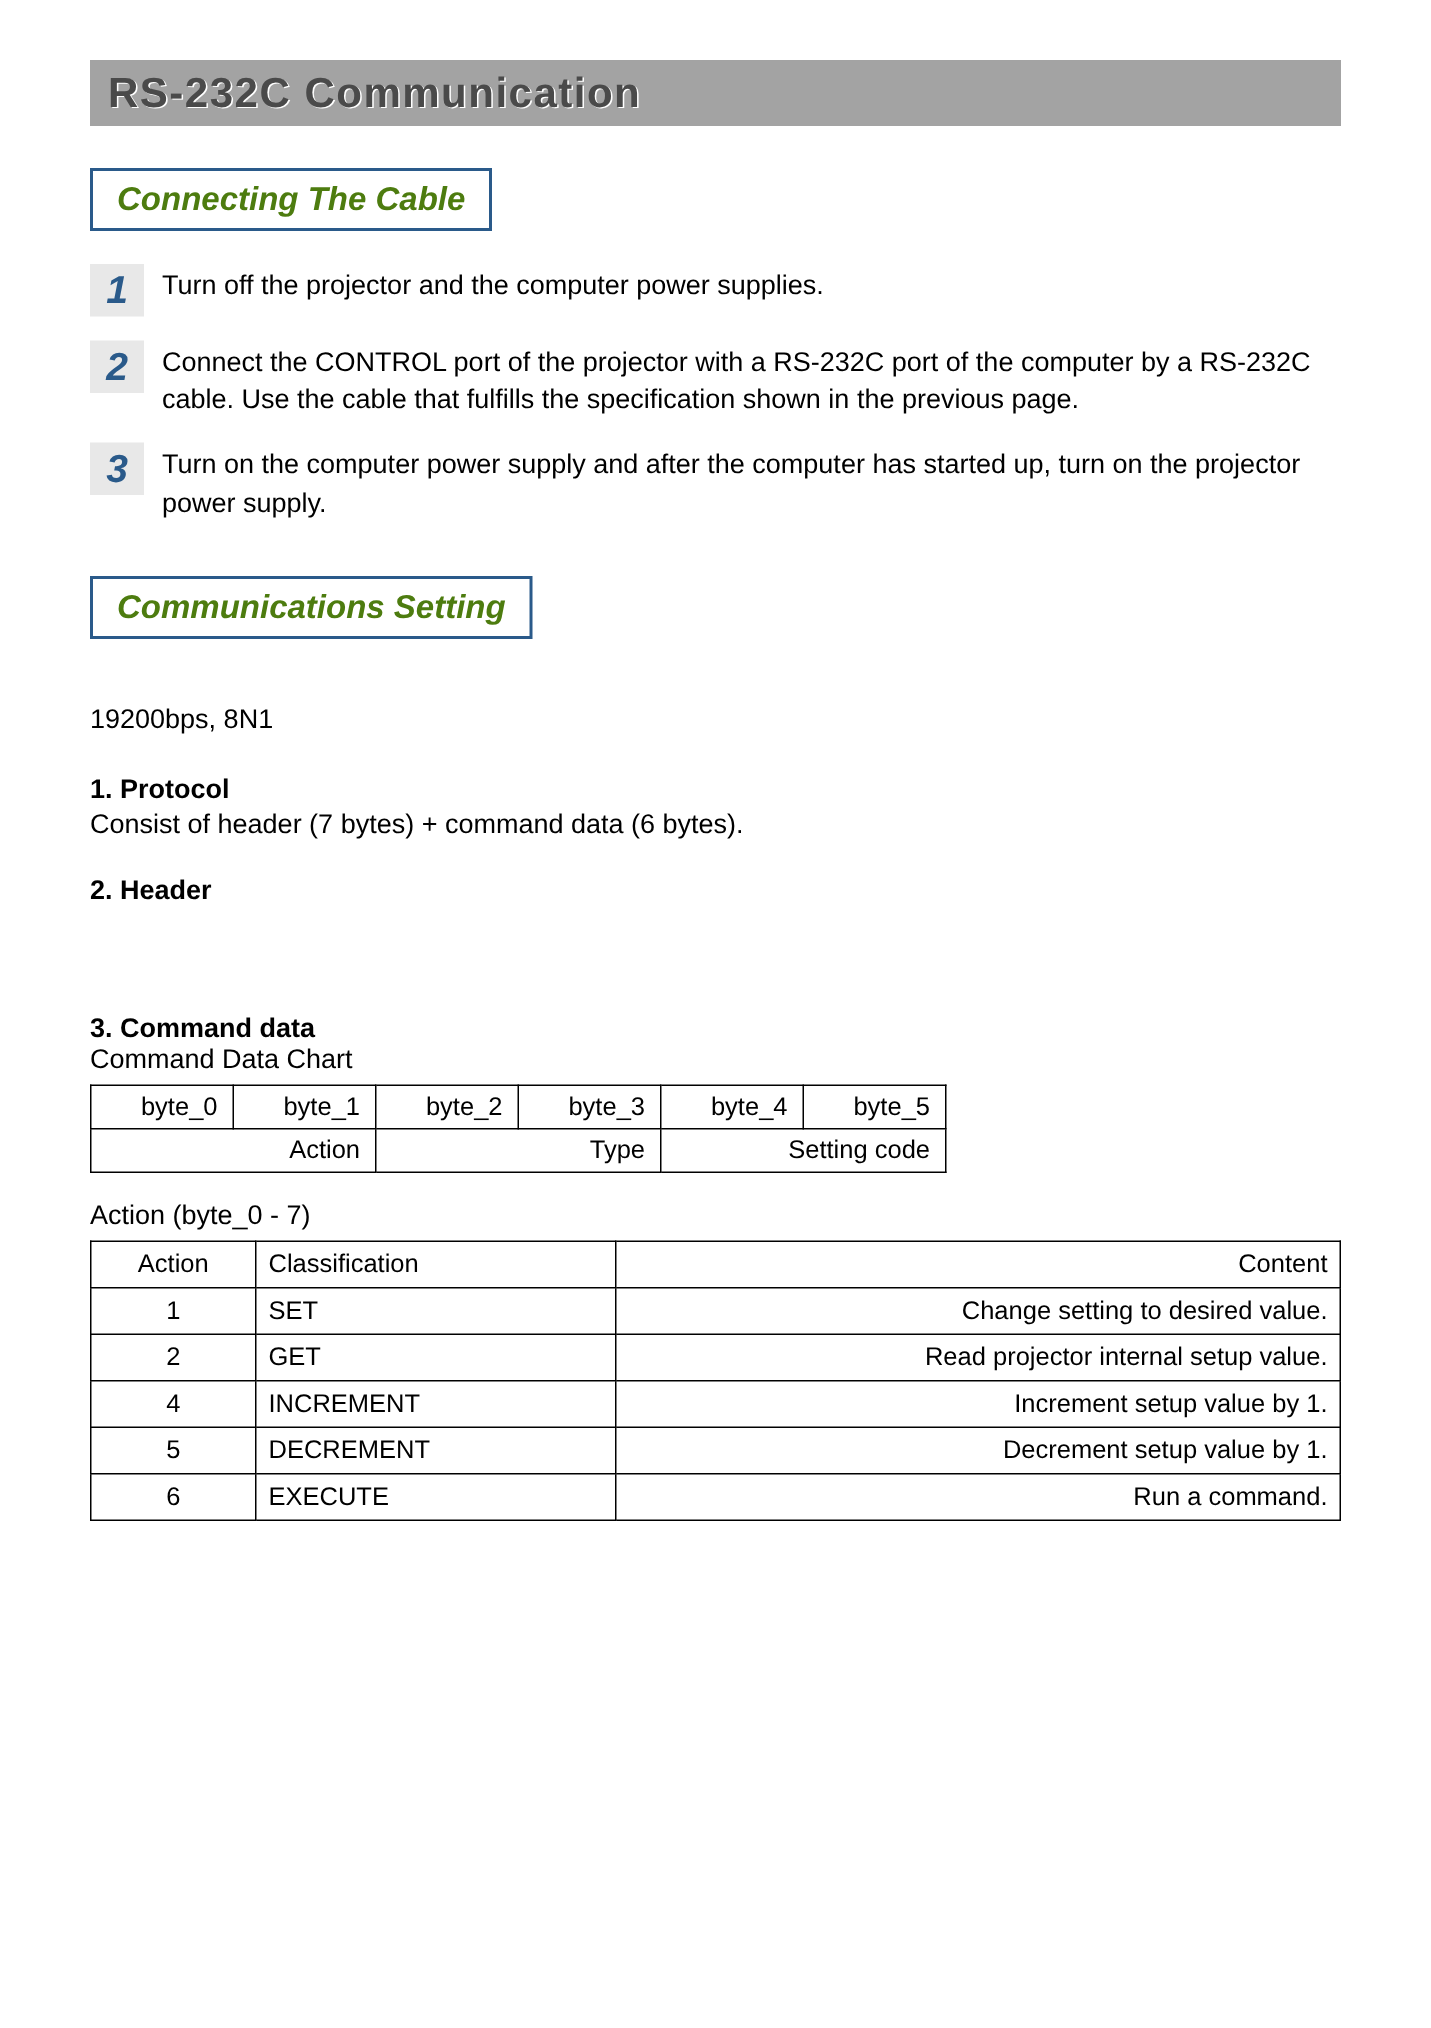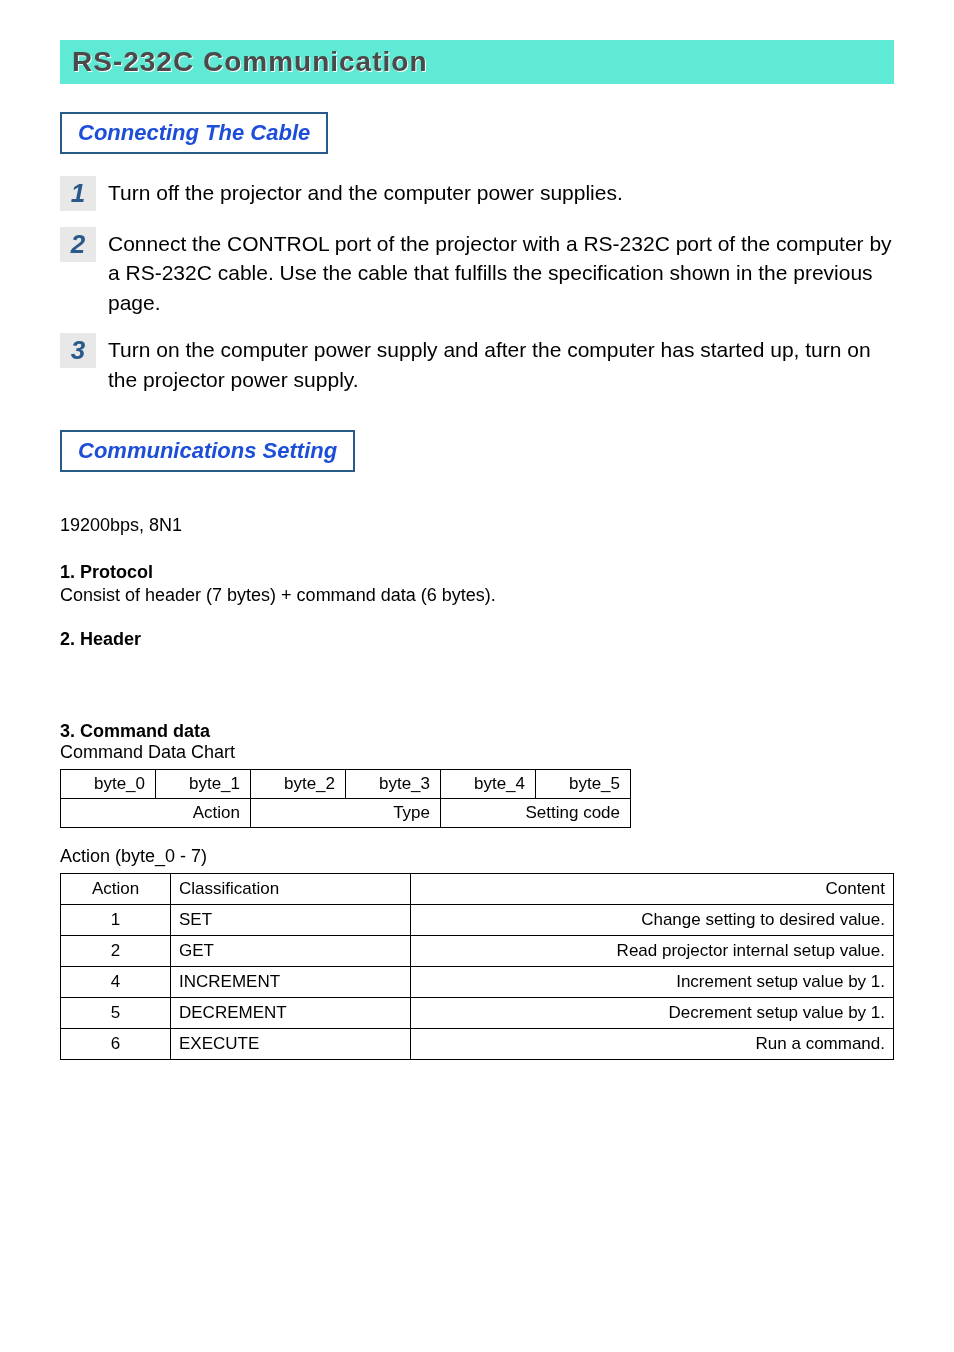--- a/index.html
+++ b/index.html
@@ -4,37 +4,37 @@
 <style>
   * { box-sizing: border-box; margin: 0; padding: 0; }
   body {
     font-family: Arial, Helvetica, sans-serif;
     width: 954px;
     background: #fff;
     color: #000;
     padding: 40px 60px 60px 60px;
   }
   .title-bar {
-    background: #5eead4;
+    background: #a3a3a3;
     padding: 6px 12px;
     font-size: 28px;
     font-weight: bold;
     color: #4a4a4a;
     text-shadow: 1px 1px 0 #fff;
     letter-spacing: 1px;
     margin-bottom: 22px;
   }
   .section-box {
     display: inline-block;
     border: 2px solid #2a5a8a;
     padding: 6px 16px;
     font-size: 22px;
     font-weight: 900;
     font-style: italic;
-    color: #1d4ed8;
+    color: #4d7c0f;
     margin-bottom: 22px;
     margin-top: 6px;
   }
   .steps { margin-bottom: 30px; }
   .step {
     display: flex;
     align-items: flex-start;
     margin-bottom: 16px;
   }
   .step-num {
@@ -43,21 +43,21 @@
     color: #2a5a8a;
     font-weight: 900;
     font-size: 26px;
     font-style: italic;
     text-align: center;
     padding: 2px 4px;
     margin-right: 12px;
     font-family: Arial Black, Arial, sans-serif;
   }
   .step-text {
-    font-size: 21px;
+    font-size: 18px;
     line-height: 1.4;
     padding-top: 2px;
   }
   .setting-line {
     font-size: 18px;
     margin-bottom: 26px;
     margin-top: 21px;
   }
   .proto-head {
     font-size: 18px;

